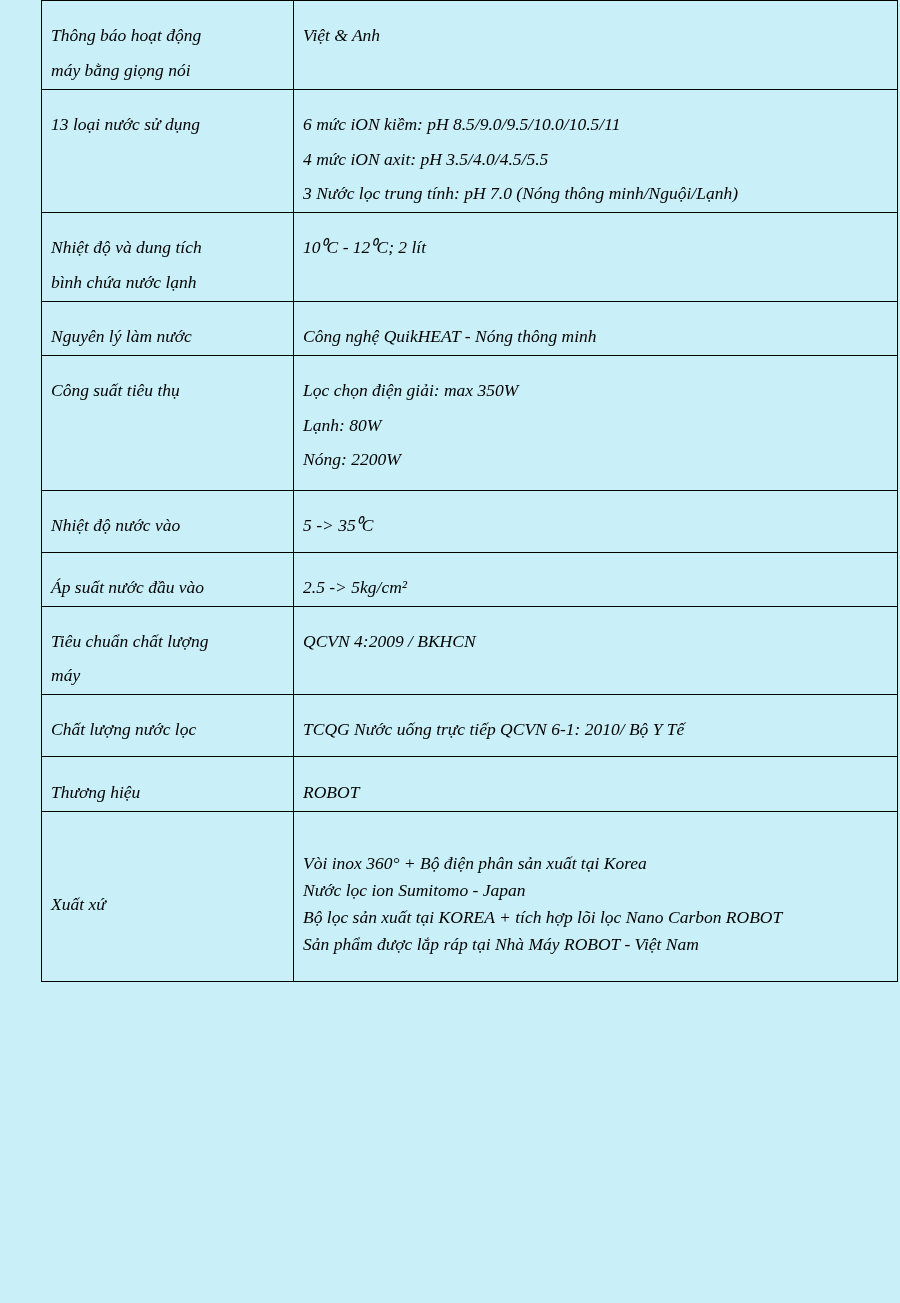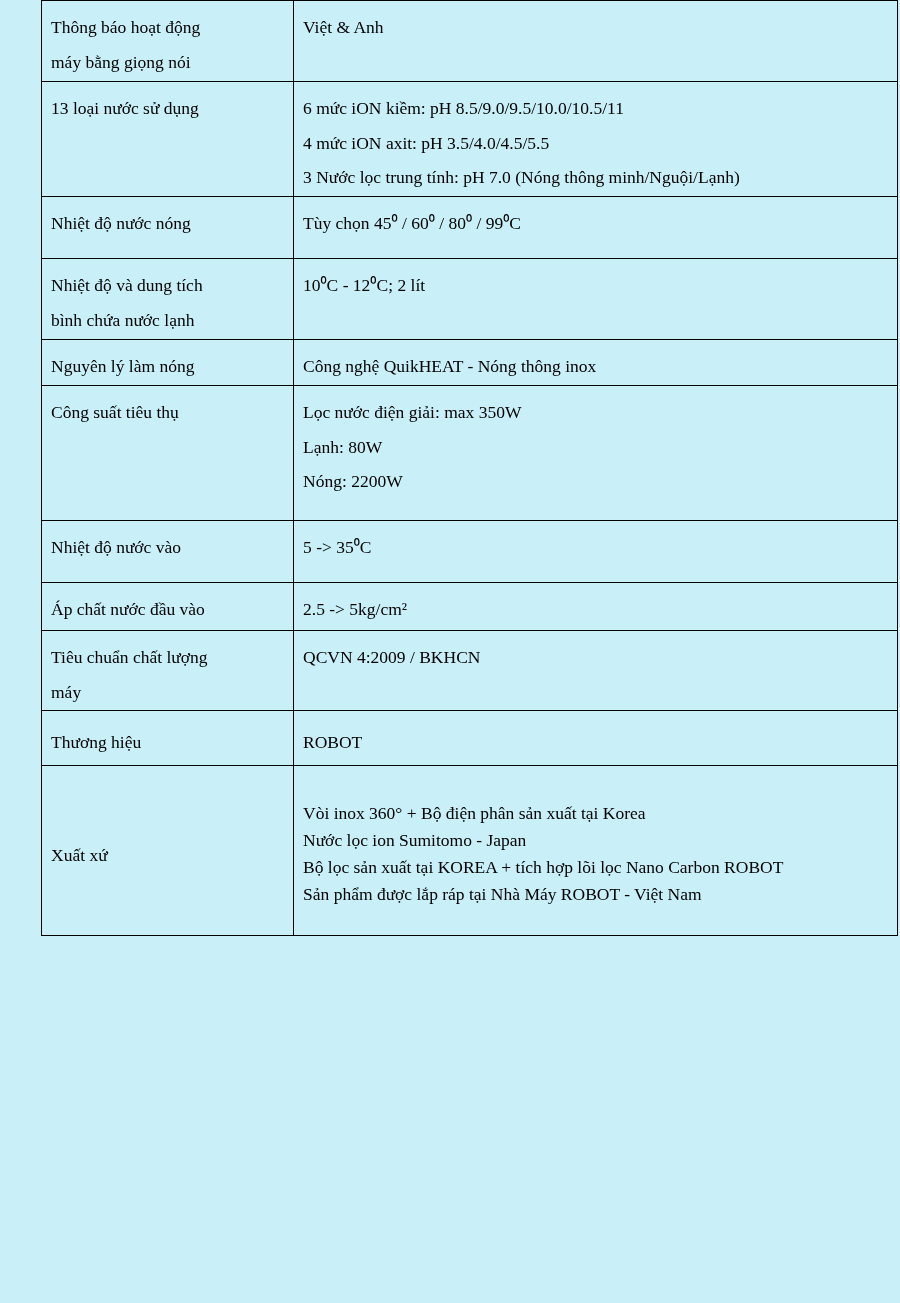--- a/index.html
+++ b/index.html
@@ -26,24 +26,25 @@
     left: 41px;
     top: 0px;
     width: 822px;
     border-collapse: collapse;
     table-layout: fixed;
     background: #c9f0f8;
   }
   .spec-table td {
     border: 1px solid #000000;
     vertical-align: top;
-    padding: 14px 8px 6px 9px;
+    padding: 22px 8px 6px 9px;
     font-size: 17.5px;
     line-height: 1.42;
     background: #c9f0f8;
+    font-style: italic;
   }
   .spec-table td.label {
     width: 234px;
   }
   .spec-table td.value {
     width: 586px;
   }
   .cell-lines p {
     margin: 0 0 10px 0;
   }
@@ -95,71 +96,59 @@
         </td>
         <td class="value">
           <div class="cell-lines">
             <p>6 mức iON kiềm: pH 8.5/9.0/9.5/10.0/10.5/11</p>
             <p>4 mức iON axit: pH 3.5/4.0/4.5/5.5</p>
             <p>3 Nước lọc trung tính: pH 7.0 (Nóng thông minh/Nguội/Lạnh)</p>
           </div>
         </td>
       </tr>
 
-      <tr style="height:62px">
-        <td class="label">
-          <div class="cell-lines">
-            <p>Nhiệt độ nước nóng</p>
-          </div>
-        </td>
-        <td class="value">
-          <div class="cell-lines">
-            <p>Tùy chọn 45⁰ / 60⁰ / 80⁰ / 99⁰C</p>
-          </div>
-        </td>
-      </tr>
 
       <tr style="height:70px">
         <td class="label">
           <div class="cell-lines">
             <p>Nhiệt độ và dung tích</p>
             <p>bình chứa nước lạnh</p>
           </div>
         </td>
         <td class="value">
           <div class="cell-lines">
             <p>10⁰C - 12⁰C; 2 lít</p>
           </div>
         </td>
       </tr>
 
 
       <tr style="height:36px">
         <td class="label">
           <div class="cell-lines">
-            <p>Nguyên lý làm nóng</p>
-          </div>
-        </td>
-        <td class="value">
-          <div class="cell-lines">
-            <p>Công nghệ QuikHEAT - Nóng thông inox</p>
+            <p>Nguyên lý làm nước</p>
+          </div>
+        </td>
+        <td class="value">
+          <div class="cell-lines">
+            <p>Công nghệ QuikHEAT - Nóng thông minh</p>
           </div>
         </td>
       </tr>
 
 
       <tr style="height:135px">
         <td class="label">
           <div class="cell-lines">
             <p>Công suất tiêu thụ</p>
           </div>
         </td>
         <td class="value">
           <div class="cell-lines">
-            <p>Lọc nước điện giải: max 350W</p>
+            <p>Lọc chọn điện giải: max 350W</p>
             <p>Lạnh: 80W</p>
             <p>Nóng: 2200W</p>
           </div>
         </td>
       </tr>
 
       <tr style="height:62px">
         <td class="label">
           <div class="cell-lines">
             <p>Nhiệt độ nước vào</p>
@@ -169,21 +158,21 @@
           <div class="cell-lines">
             <p>5 -&gt; 35⁰C</p>
           </div>
         </td>
       </tr>
 
 
       <tr style="height:48px">
         <td class="label">
           <div class="cell-lines">
-            <p>Áp chất nước đầu vào</p>
+            <p>Áp suất nước đầu vào</p>
           </div>
         </td>
         <td class="value">
           <div class="cell-lines">
             <p>2.5 -&gt; 5kg/cm²</p>
           </div>
         </td>
       </tr>
 
       <tr style="height:72px">
@@ -193,20 +182,32 @@
             <p>máy</p>
           </div>
         </td>
         <td class="value">
           <div class="cell-lines">
             <p>QCVN 4:2009 / BKHCN</p>
           </div>
         </td>
       </tr>
 
+      <tr style="height:62px">
+        <td class="label">
+          <div class="cell-lines">
+            <p>Chất lượng nước lọc</p>
+          </div>
+        </td>
+        <td class="value">
+          <div class="cell-lines">
+            <p>TCQG Nước uống trực tiếp QCVN 6-1: 2010/ Bộ Y Tế</p>
+          </div>
+        </td>
+      </tr>
 
       <tr style="height:55px">
         <td class="label vcenter">
           <div class="cell-lines">
             <p>Thương hiệu</p>
           </div>
         </td>
         <td class="value vcenter">
           <div class="cell-lines">
             <p>ROBOT</p>

